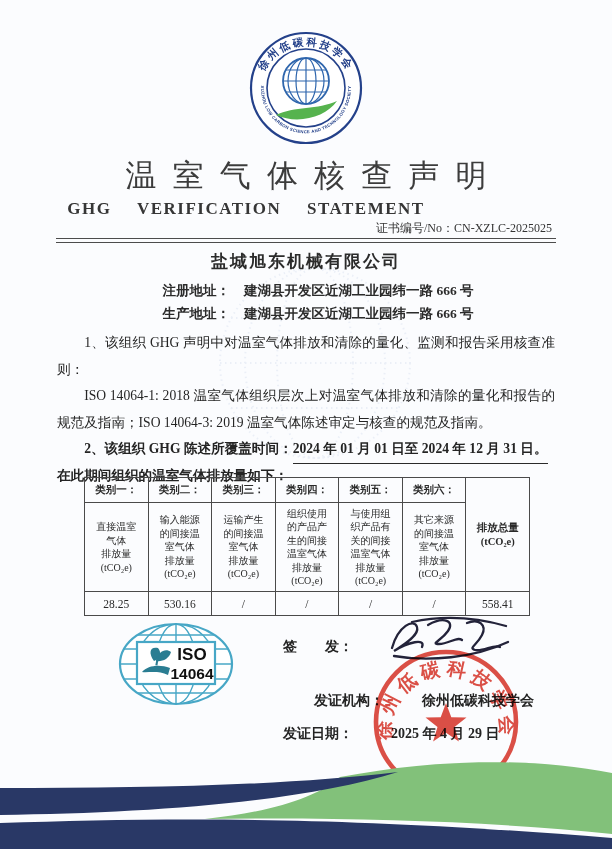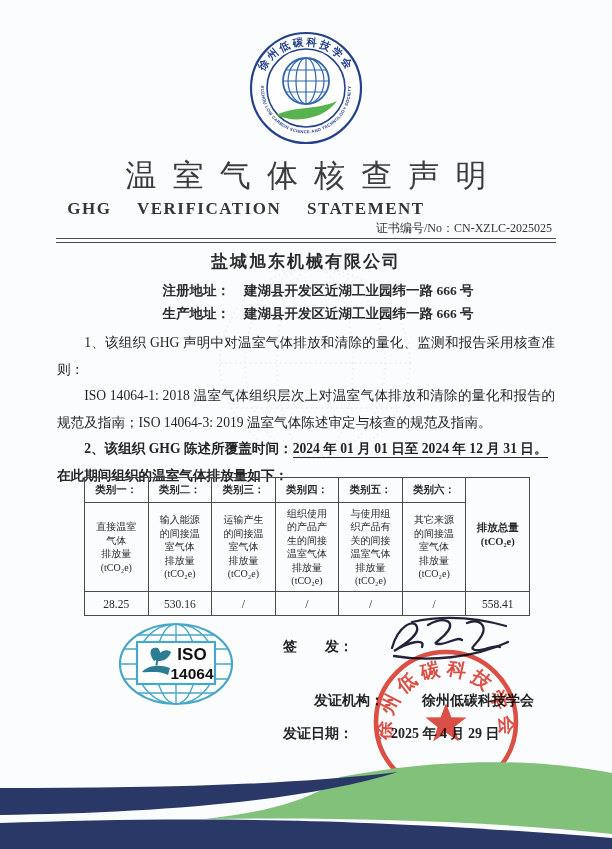--- a/index.html
+++ b/index.html
@@ -22,21 +22,21 @@
   .company{position:absolute;top:250px;left:0;width:612px;text-align:center;
     font-size:17px;font-weight:bold;letter-spacing:2px;color:#2b2b2b;}
   .addr-block{position:absolute;top:279px;left:0;width:612px;text-align:center;
     font-size:13.5px;font-weight:bold;line-height:23px;color:#2b2b2b;padding-left:12px;}
   .addr-row .lbl{margin-right:14px;}
   
   .body-text{position:absolute;top:330px;left:57px;width:498px;
     font-size:13.6px;line-height:26.5px;color:#242424;text-align:justify;}
   .body-text p{margin:0;text-indent:2em;}
   .p-bold{font-weight:bold;}
-  .u-date{text-decoration:none;border-bottom:1.2px solid #2a2a2a;padding-bottom:1px;}
+  .u-date{text-decoration:none;border-bottom:1.2px solid #2a2a2a;padding-bottom:7px;}
   .no-indent{text-indent:0 !important;}
   
   .watermark{position:absolute;top:258px;left:210px;opacity:0.14;pointer-events:none;}
   
   table.em{position:absolute;top:477px;left:84px;width:446px;border-collapse:collapse;
     table-layout:fixed;font-size:10.5px;color:#2a2a2a;}
   table.em td{border:1.2px solid #4a4a4a;text-align:center;vertical-align:middle;
     padding:2px 2px;white-space:pre-line;}
   tr.hdr td{height:20px;font-weight:600;font-size:10.5px;}
   tr.desc td{height:84px;line-height:13.5px;font-size:10px;}

